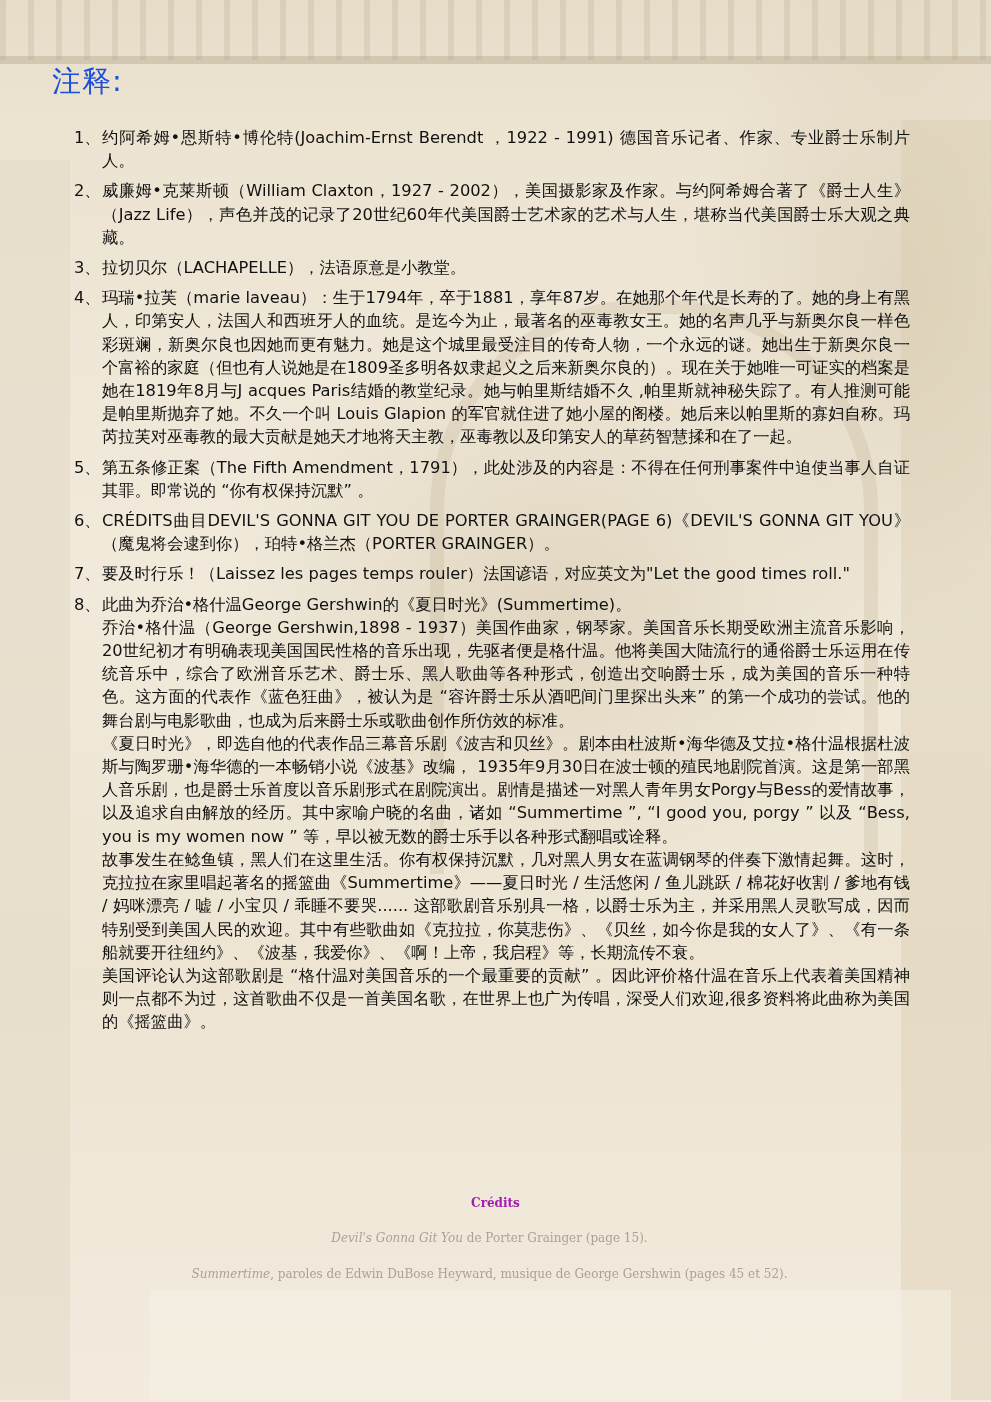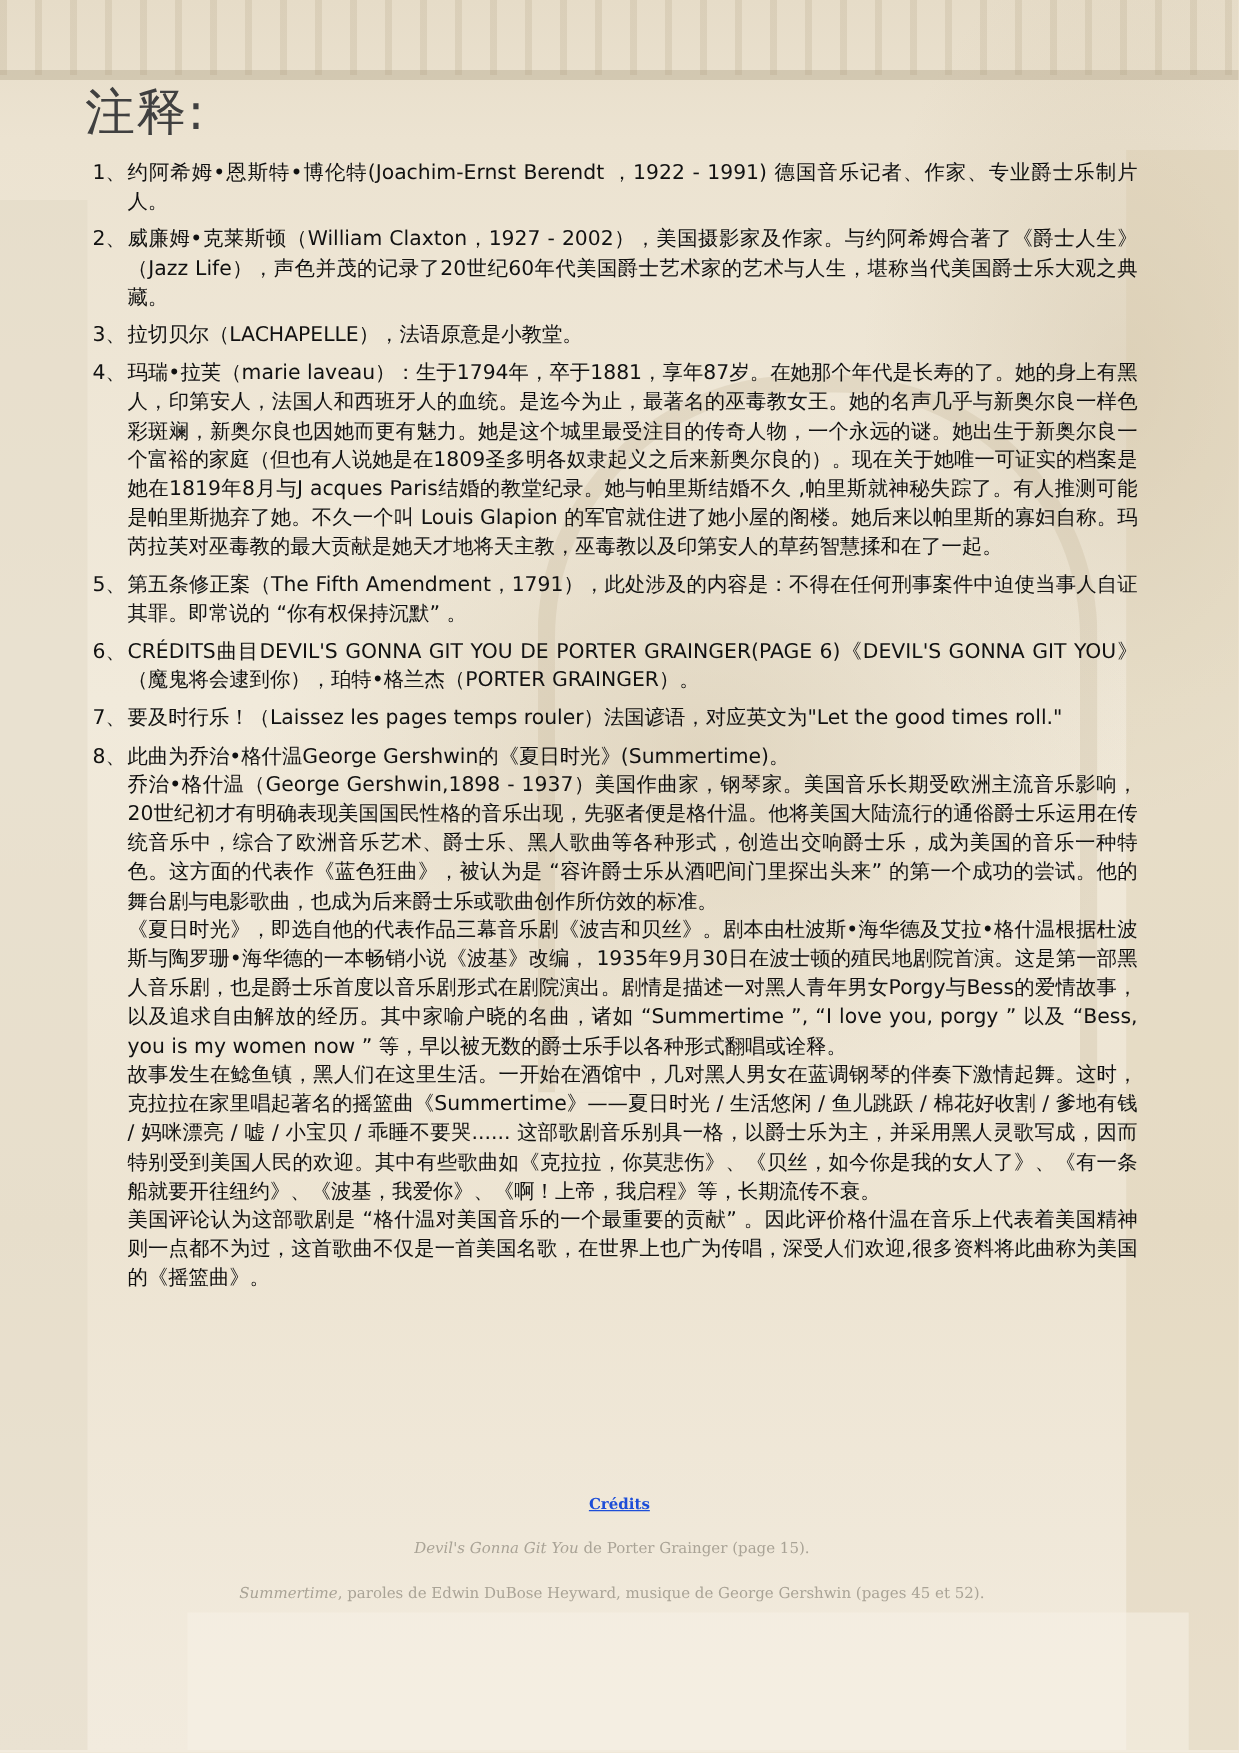--- a/index.html
+++ b/index.html
@@ -29,36 +29,36 @@
       position: absolute; left: 430px; top: 300px; width: 420px; height: 560px;
       border: 14px solid rgba(190,175,145,0.25); border-bottom: none;
       border-radius: 210px 210px 0 0;
     }
     .bg .pillar-l { position: absolute; left: 0; top: 160px; width: 70px; height: 1240px; background: rgba(225,215,195,0.45); }
     .bg .pillar-r { position: absolute; right: 0; top: 120px; width: 90px; height: 1280px; background: rgba(215,200,170,0.35); }
     .bg .step { position: absolute; left: 150px; right: 40px; top: 1290px; height: 110px; background: rgba(245,240,230,0.55); }
 
     .page { position: absolute; inset: 0; z-index: 1; }
     .title {
-      position: absolute; left: 68px; top: 62px;
-      font-size: 40px; color: #404040; letter-spacing: 1px; margin: 0; font-weight: normal;
+      position: absolute; left: 52px; top: 62px;
+      font-size: 29px; color: #1d4ed8; letter-spacing: 1px; margin: 0; font-weight: normal;
     }
     .notes {
       position: absolute; left: 74px; top: 126px; width: 836px;
       list-style: none; margin: 0; padding: 0;
       font-size: 16.3px; line-height: 23.2px;
     }
     .note { position: relative; padding-left: 28px; margin-bottom: 7px; }
     .note .num { position: absolute; left: 0; top: 0; }
     .note p { margin: 0; text-align: justify; }
     .credits {
       position: absolute; left: 0; right: 0; top: 1196px; text-align: center;
       font-family: "DejaVu Serif", "Liberation Serif", serif; color: #a9a396;
     }
-    .credits .heading { font-size: 12px; font-weight: bold; color: #1d4ed8; margin: 0 0 21px 0; text-decoration: underline; }
+    .credits .heading { font-size: 12px; font-weight: bold; color: #a21caf; margin: 0 0 21px 0; }
     .credits .line { font-size: 12px; margin: 0 12px 22px 0; }
     .credits em { font-style: italic; }
   </style>
 </head>
 <body>
 
 <div class="bg">
   <div class="balustrade"></div>
   <div class="cornice"></div>
   <div class="pillar-l"></div>
@@ -96,22 +96,22 @@
       <p>CRÉDITS曲目DEVIL'S GONNA GIT YOU DE PORTER GRAINGER(PAGE 6)《DEVIL'S GONNA GIT YOU》（魔鬼将会逮到你），珀特•格兰杰（PORTER GRAINGER）。</p>
     </li>
     <li class="note">
       <span class="num">7、</span>
       <p>要及时行乐！（Laissez les pages temps rouler）法国谚语，对应英文为"Let the good times roll."</p>
     </li>
     <li class="note">
       <span class="num">8、</span>
       <p>此曲为乔治•格什温George Gershwin的《夏日时光》(Summertime)。</p>
       <p>乔治•格什温（George Gershwin,1898 - 1937）美国作曲家，钢琴家。美国音乐长期受欧洲主流音乐影响，20世纪初才有明确表现美国国民性格的音乐出现，先驱者便是格什温。他将美国大陆流行的通俗爵士乐运用在传统音乐中，综合了欧洲音乐艺术、爵士乐、黑人歌曲等各种形式，创造出交响爵士乐，成为美国的音乐一种特色。这方面的代表作《蓝色狂曲》，被认为是 “容许爵士乐从酒吧间门里探出头来” 的第一个成功的尝试。他的舞台剧与电影歌曲，也成为后来爵士乐或歌曲创作所仿效的标准。</p>
-      <p>《夏日时光》，即选自他的代表作品三幕音乐剧《波吉和贝丝》。剧本由杜波斯•海华德及艾拉•格什温根据杜波斯与陶罗珊•海华德的一本畅销小说《波基》改编， 1935年9月30日在波士顿的殖民地剧院首演。这是第一部黑人音乐剧，也是爵士乐首度以音乐剧形式在剧院演出。剧情是描述一对黑人青年男女Porgy与Bess的爱情故事，以及追求自由解放的经历。其中家喻户晓的名曲，诸如 “Summertime ”, “I love you, porgy ” 以及 “Bess, you is my women now ” 等，早以被无数的爵士乐手以各种形式翻唱或诠释。</p>
-      <p>故事发生在鲶鱼镇，黑人们在这里生活。一开始在酒馆中，几对黑人男女在蓝调钢琴的伴奏下激情起舞。这时，克拉拉在家里唱起著名的摇篮曲《Summertime》——夏日时光 / 生活悠闲 / 鱼儿跳跃 / 棉花好收割 / 爹地有钱 / 妈咪漂亮 / 嘘 / 小宝贝 / 乖睡不要哭...... 这部歌剧音乐别具一格，以爵士乐为主，并采用黑人灵歌写成，因而特别受到美国人民的欢迎。其中有些歌曲如《克拉拉，你莫悲伤》、《贝丝，如今你是我的女人了》、《有一条船就要开往纽约》、《波基，我爱你》、《啊！上帝，我启程》等，长期流传不衰。</p>
+      <p>《夏日时光》，即选自他的代表作品三幕音乐剧《波吉和贝丝》。剧本由杜波斯•海华德及艾拉•格什温根据杜波斯与陶罗珊•海华德的一本畅销小说《波基》改编， 1935年9月30日在波士顿的殖民地剧院首演。这是第一部黑人音乐剧，也是爵士乐首度以音乐剧形式在剧院演出。剧情是描述一对黑人青年男女Porgy与Bess的爱情故事，以及追求自由解放的经历。其中家喻户晓的名曲，诸如 “Summertime ”, “I good you, porgy ” 以及 “Bess, you is my women now ” 等，早以被无数的爵士乐手以各种形式翻唱或诠释。</p>
+      <p>故事发生在鲶鱼镇，黑人们在这里生活。你有权保持沉默，几对黑人男女在蓝调钢琴的伴奏下激情起舞。这时，克拉拉在家里唱起著名的摇篮曲《Summertime》——夏日时光 / 生活悠闲 / 鱼儿跳跃 / 棉花好收割 / 爹地有钱 / 妈咪漂亮 / 嘘 / 小宝贝 / 乖睡不要哭...... 这部歌剧音乐别具一格，以爵士乐为主，并采用黑人灵歌写成，因而特别受到美国人民的欢迎。其中有些歌曲如《克拉拉，你莫悲伤》、《贝丝，如今你是我的女人了》、《有一条船就要开往纽约》、《波基，我爱你》、《啊！上帝，我启程》等，长期流传不衰。</p>
       <p>美国评论认为这部歌剧是 “格什温对美国音乐的一个最重要的贡献” 。因此评价格什温在音乐上代表着美国精神则一点都不为过，这首歌曲不仅是一首美国名歌，在世界上也广为传唱，深受人们欢迎,很多资料将此曲称为美国的《摇篮曲》。</p>
     </li>
   </ol>
 
   <div class="credits">
     <p class="heading">Crédits</p>
     <p class="line">
       <em>Devil's Gonna Git You</em><span> de Porter Grainger (page 15).</span>
     </p>
     <p class="line">

